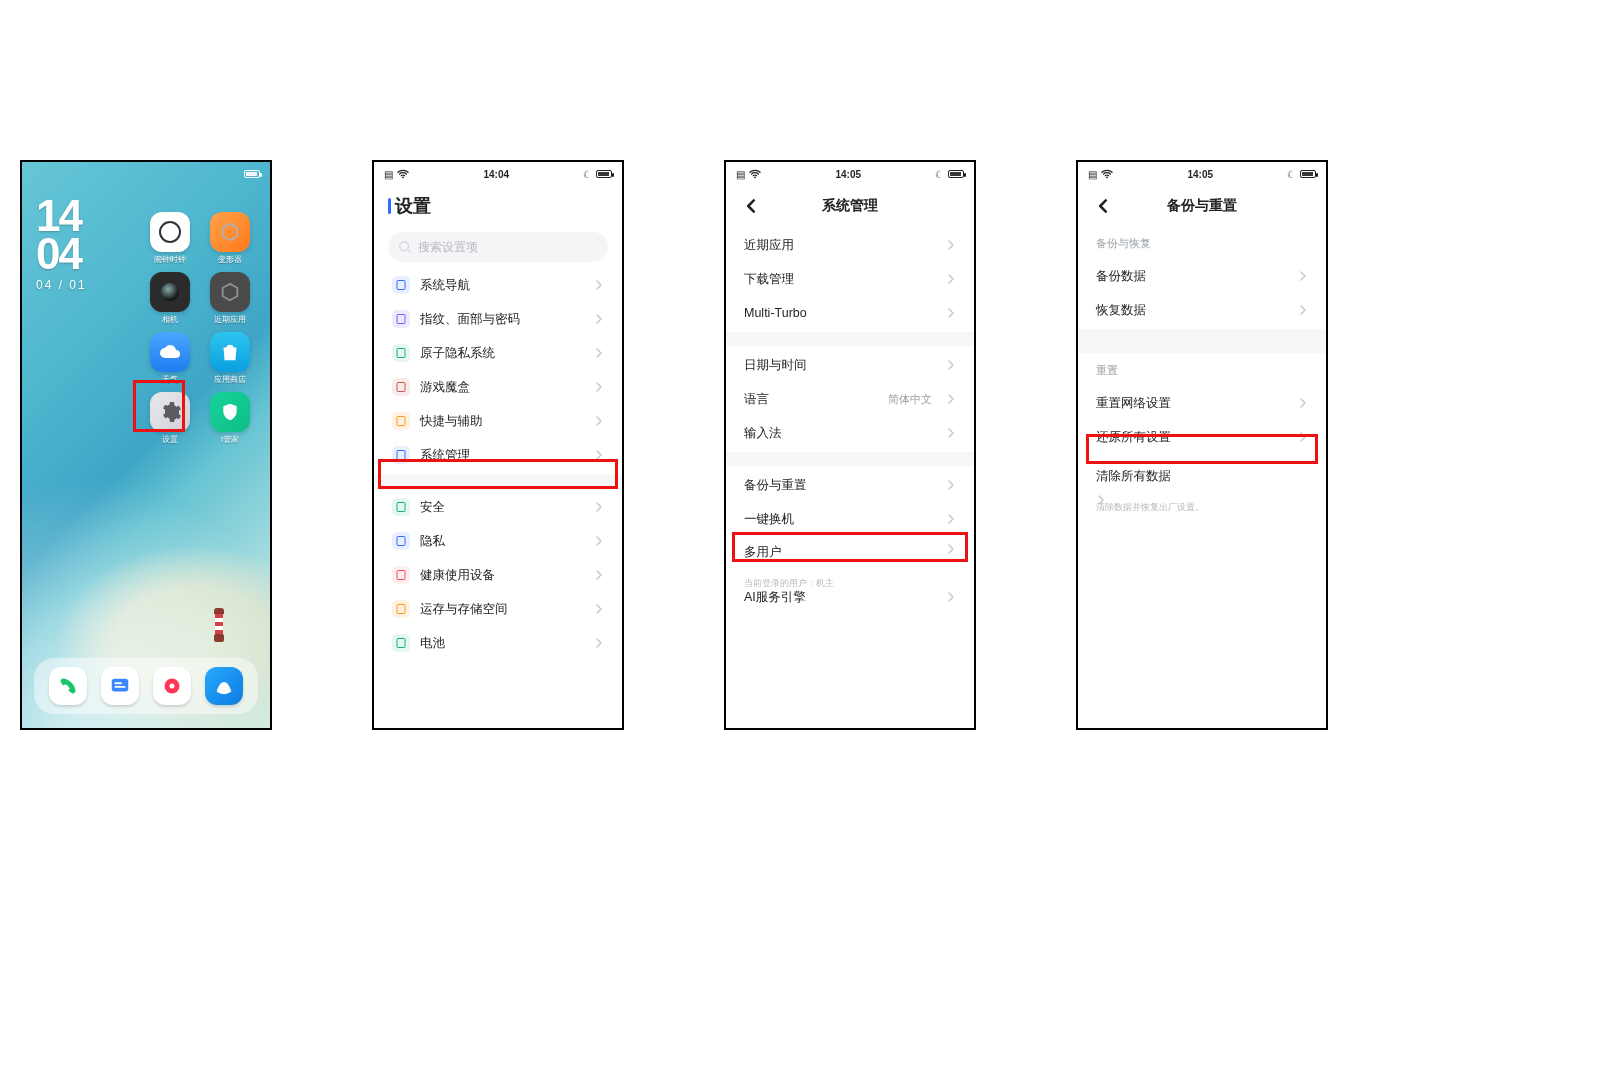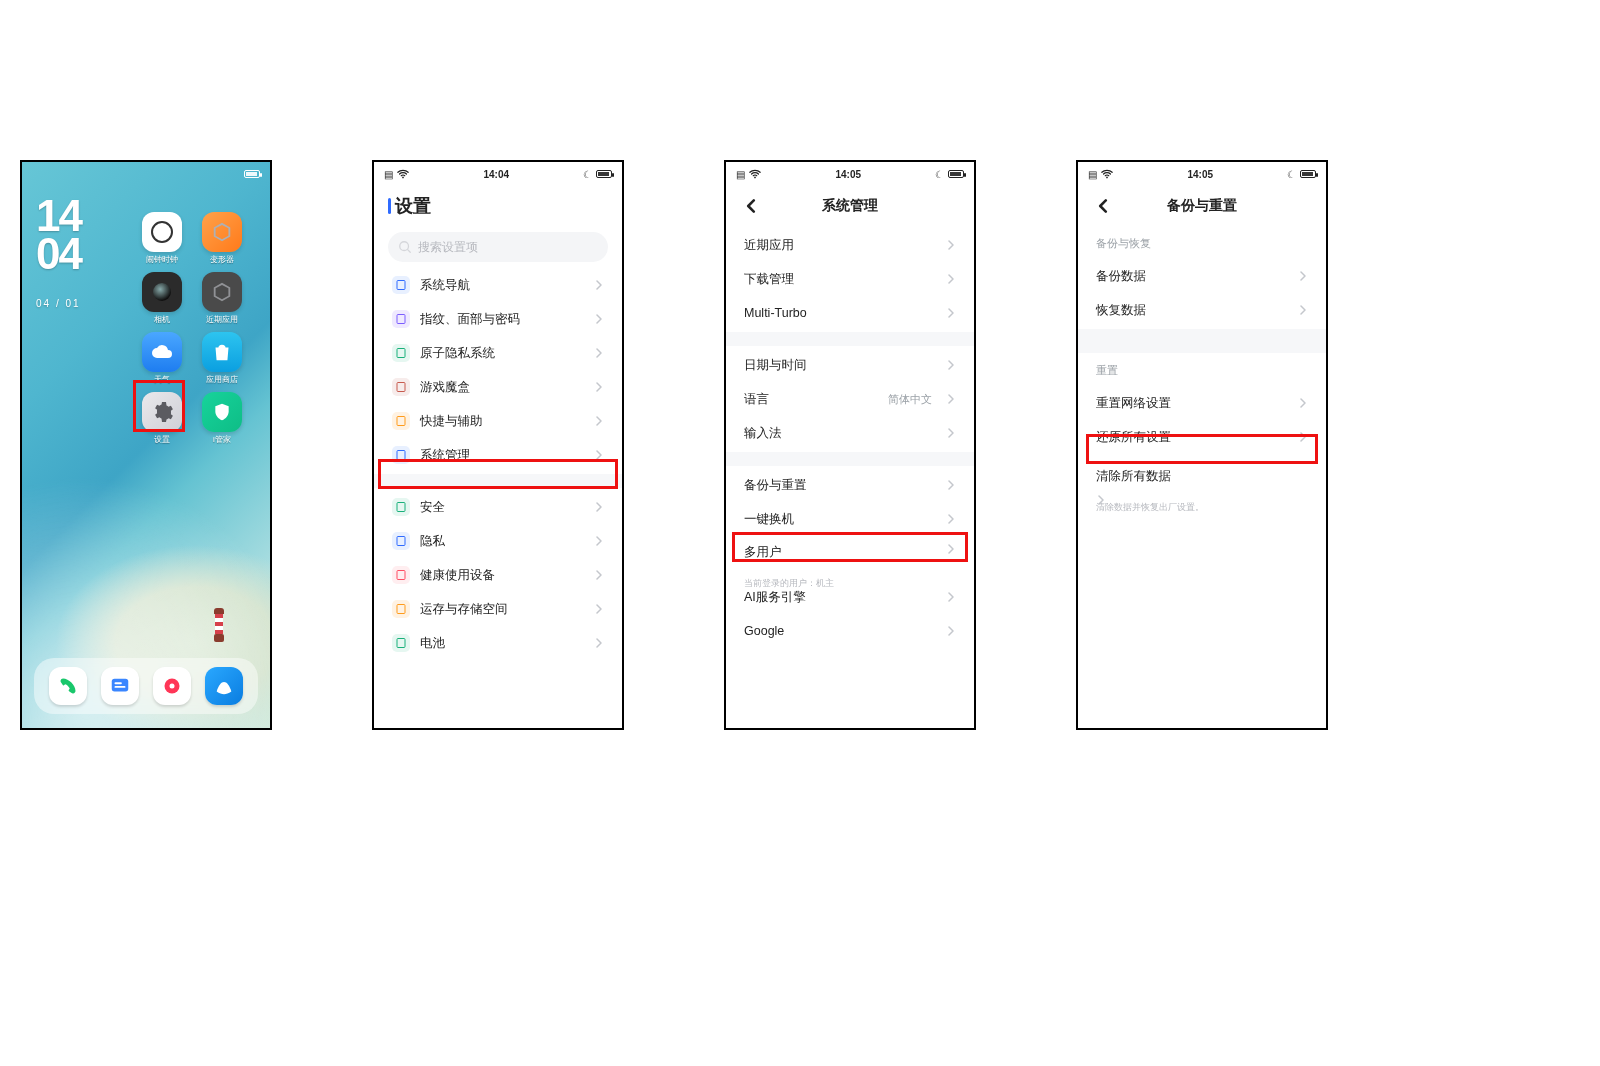--- a/index.html
+++ b/index.html
@@ -60,23 +60,23 @@
     background: radial-gradient(circle at 20% 80%, rgba(255,255,255,.6), rgba(255,255,255,0) 55%);
     transform: rotate(-10deg);
     filter: blur(2px);
   }
   .home-clock {
     position:absolute; left:14px; top:36px; color:#fff; font-weight:300;
     text-shadow: 0 1px 2px rgba(0,0,0,.25);
   }
   .home-clock .h { font-size:44px; line-height:36px; letter-spacing:-2px; font-weight:600; }
   .home-clock .m { font-size:44px; line-height:40px; letter-spacing:-2px; font-weight:700; }
-  .home-clock .d { font-size:10px; margin-top:24px; letter-spacing:2px; }
+  .home-clock .d { font-size:12px; margin-top:4px; letter-spacing:2px; }
   .icon-grid {
-    position:absolute; left:116px; top:50px;
+    position:absolute; left:124px; top:50px;
     display:grid; grid-template-columns: 48px 48px; grid-auto-rows:56px; gap:4px 12px;
   }
   .icon-grid .cell { display:flex; flex-direction:column; align-items:center; gap:2px; }
   .app-icon {
     width:40px; height:40px; border-radius:12px; display:flex; align-items:center; justify-content:center;
     box-shadow: 0 2px 4px rgba(0,0,0,.15);
   }
   .app-label { font-size:8px; color:#fff; text-shadow:0 1px 1px rgba(0,0,0,.4); white-space:nowrap; }
   .ic-clock { background:#fff; }
   .ic-clock::before { content:""; width:18px; height:18px; border:2px solid #333; border-radius:50%; display:block; position:relative;}
@@ -606,28 +606,20 @@
         <div class="sub">当前登录的用户：机主</div>
       </div>
       <div class="row">
           <div class="lbl">AI服务引擎</div>
           <div class="chev">
             <svg>
               <use href="#sv-chev"></use>
             </svg>
           </div>
         </div>
-      <div class="row">
-          <div class="lbl">Google</div>
-          <div class="chev">
-            <svg>
-              <use href="#sv-chev"></use>
-            </svg>
-          </div>
-        </div>
     </div>
     <div class="red-hl" style="left:6px; top:370px; right:6px; width:auto; height:30px;"></div>
   </div>
 
   <div class="phone">
     <div class="status-bar">
       <div class="sb-left">
           <span>▤</span>
           <svg width="12" height="10">
             <use href="#sv-wifi"></use>

